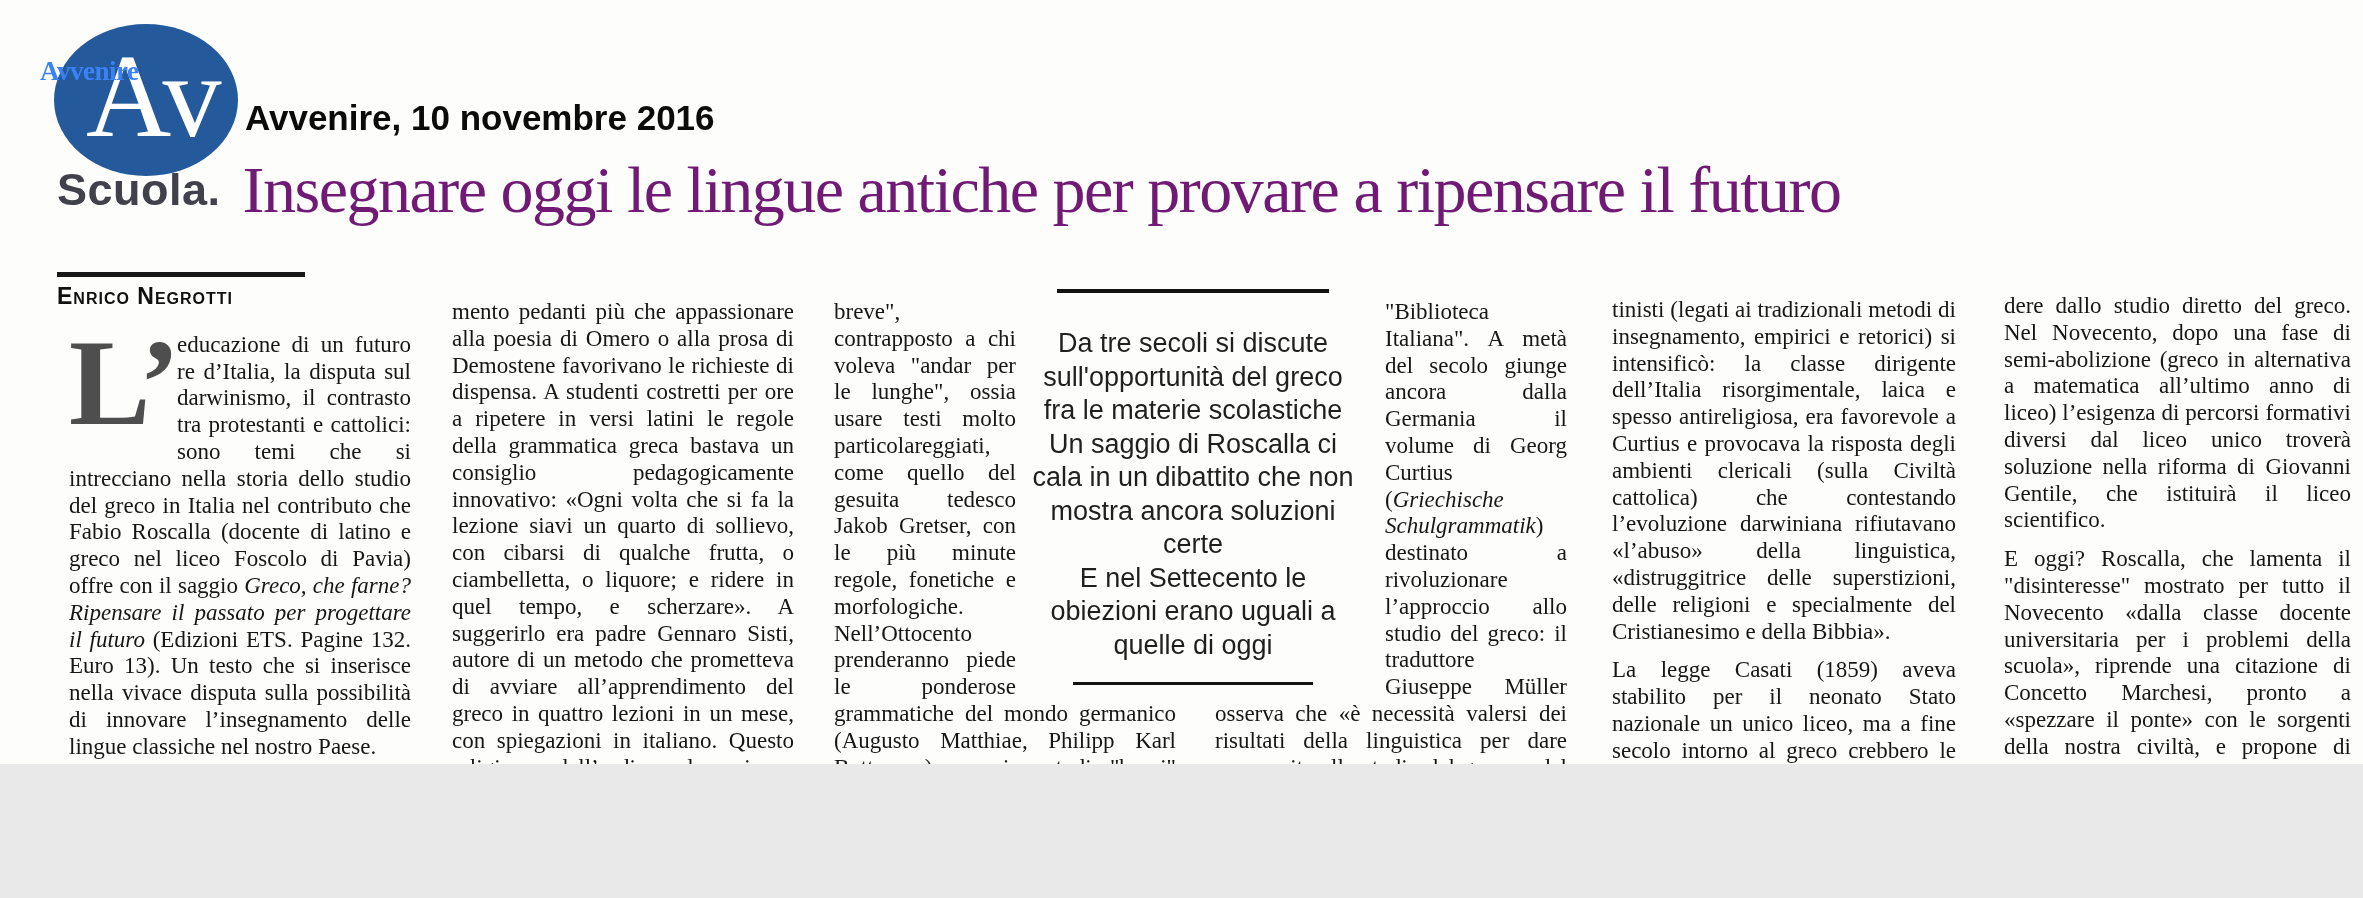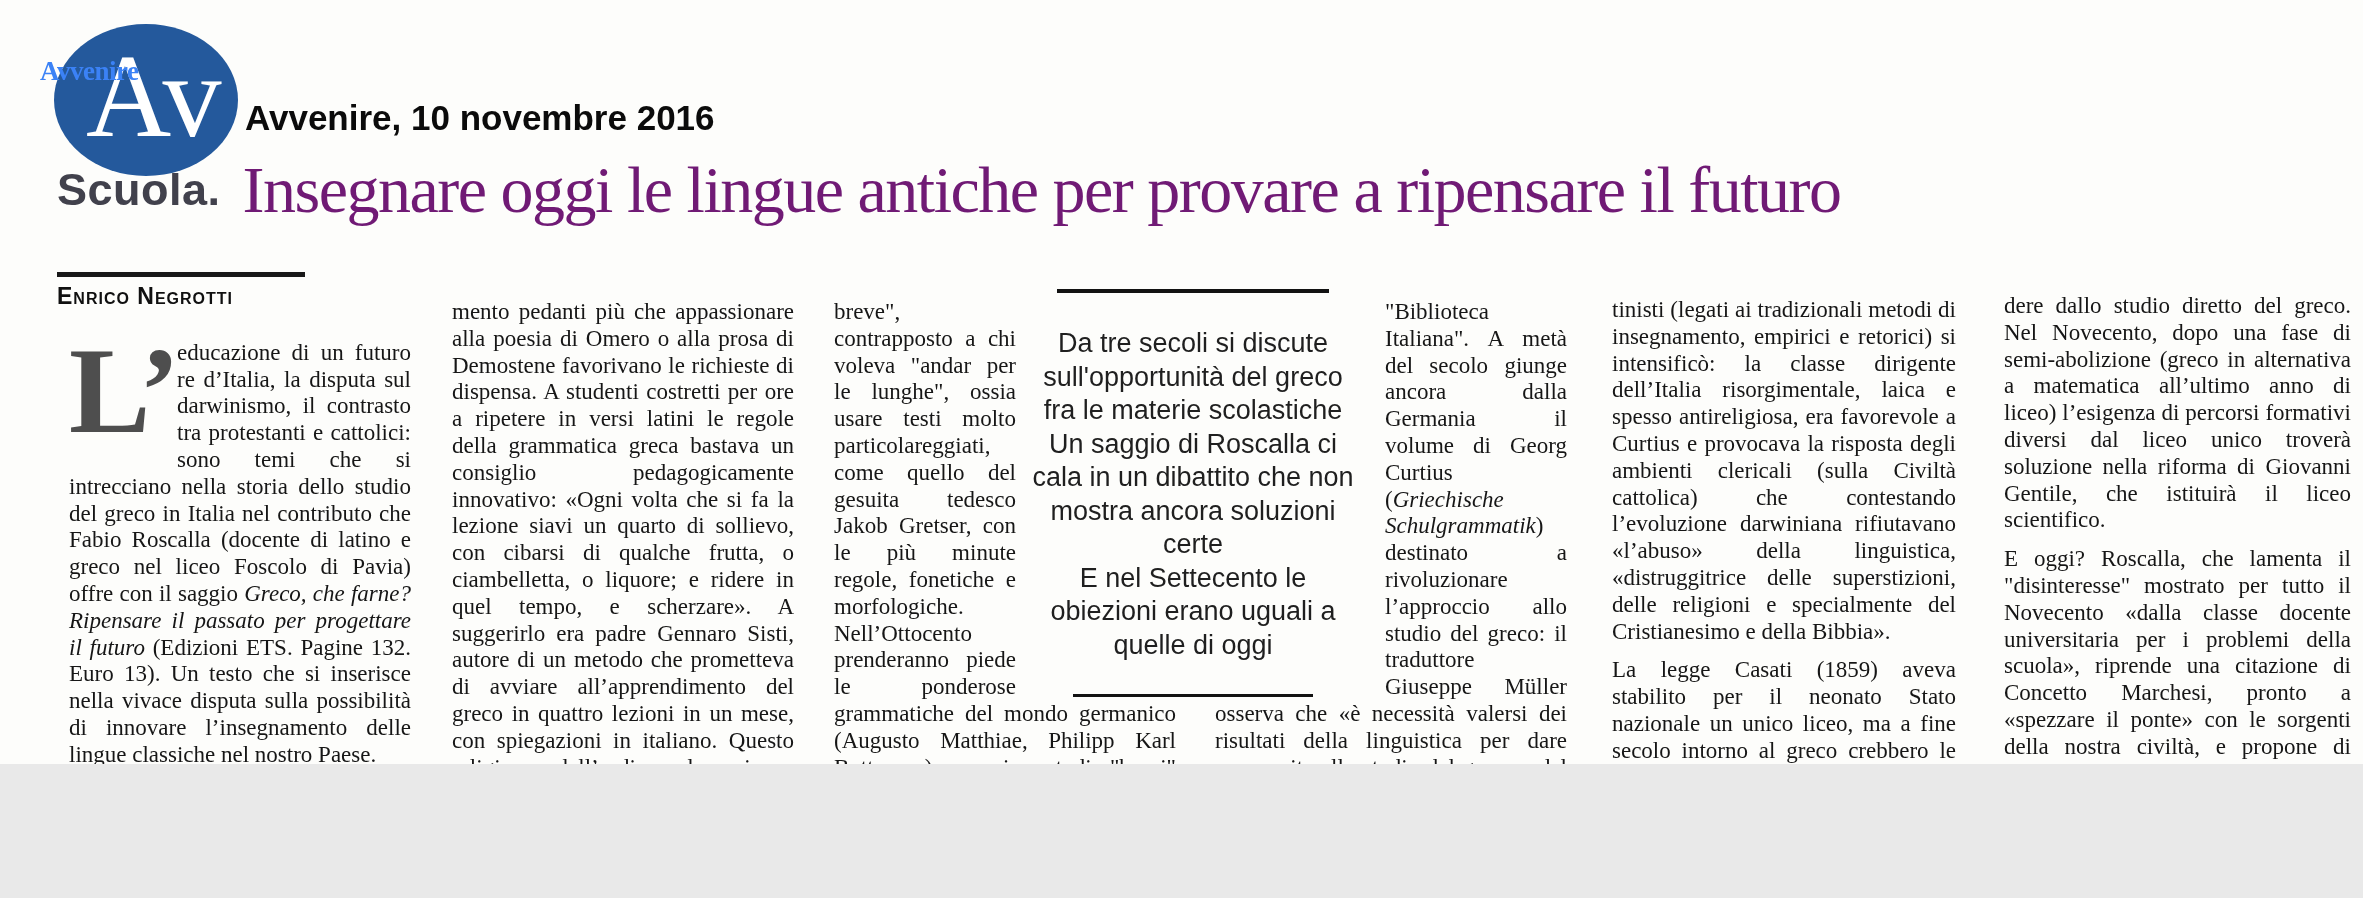--- a/index.html
+++ b/index.html
@@ -22,31 +22,31 @@
   .body-col p{margin:12px;}
   .ital{font-style:italic;}
   #col1{left:57px;top:272px;width:366px;}
   #col2{left:440px;top:287px;width:366px;}
   #col3{left:822px;top:287px;width:366px;}
   #col4{left:1203px;top:287px;width:376px;}
   #col5{left:1600px;top:285px;width:368px;}
   #col6{left:1992px;top:281px;width:371px;}
 
   .byline-rule{height:5px;background:#181818;width:248px;margin-bottom:6px;}
-  .byline{font-family:"Liberation Sans",sans-serif;font-weight:bold;font-variant:small-caps;font-size:23px;letter-spacing:1px;color:#101010;margin-bottom:30px;}
+  .byline{font-family:"Liberation Sans",sans-serif;font-weight:bold;font-variant:small-caps;font-size:23px;letter-spacing:1px;color:#101010;margin-bottom:22px;}
 
   .dropcap{float:left;width:100px;height:106px;margin:6px 8px 0 0;font-family:"Liberation Serif",serif;font-weight:bold;font-size:122px;line-height:90px;color:#4e4e4e;}
 
   .intrude-right{float:right;width:172px;height:404px;}
   .intrude-left{float:left;width:182px;height:404px;}
 
   
   .pullquote{position:absolute;left:1028px;top:289px;width:330px;text-align:center;color:#1f1f1f;font-family:"Liberation Sans",sans-serif;}
   .pq-rule-top{height:4px;background:#121212;width:272px;margin:0 auto;}
-  .pq-body{padding:34px 0 32px;font-size:27px;line-height:33.5px;}
+  .pq-body{padding:34px 0 20px;font-size:27px;line-height:33.5px;}
   .pq-line{margin:0;}
   .pq-rule-bottom{height:3px;background:#121212;width:240px;margin:0 auto;}
 
   .copyright{text-align:right;margin-top:8px;font-family:"Liberation Sans",sans-serif;font-weight:bold;font-size:13px;letter-spacing:1px;color:#151515;filter:blur(0.6px);transform:rotate(-2deg);transform-origin:right center;}
 </style>
 </head>
 <body>
 
 <div class="page">
 

